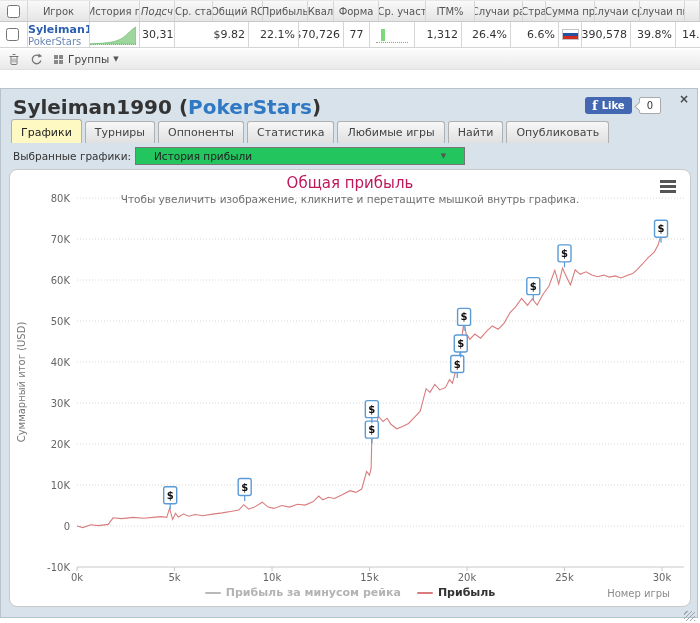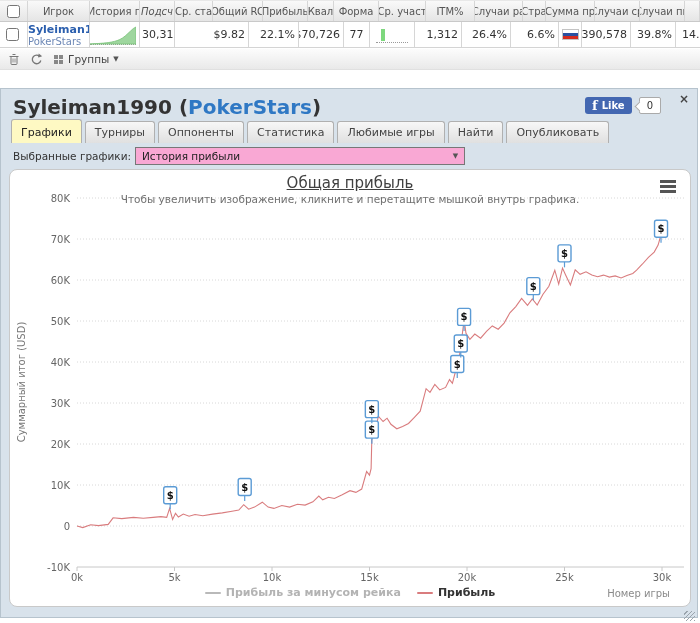--- a/index.html
+++ b/index.html
@@ -56,29 +56,29 @@
             color:#444; cursor:pointer; line-height:12px; }
 
   .tabs { position:absolute; top:30px; left:10px; height:24px; display:flex; gap:3px; align-items:flex-end; }
   .tab { padding:4px 9px; font-size:11px; color:#444; cursor:pointer;
          background:linear-gradient(#f7f7f7,#e0e0e0); border:1px solid #b0b0b0;
          border-bottom:none; border-radius:3px 3px 0 0; white-space:nowrap; }
   .tab.active { background:#fef9c3; color:#222; padding-top:6px; }
 
   .select-row { position:absolute; top:58px; left:12px; display:flex; align-items:center; gap:4px; }
   .select-label { font-size:10.5px; color:#333; }
-  .selectbox { width:330px; height:18px; background:#f9a8d4; border:1px solid #777;
+  .selectbox { width:330px; height:18px; background:#22c55e; border:1px solid #777;
                display:flex; align-items:center; justify-content:space-between;
-               padding:0 6px; font-size:10.5px; color:#222; cursor:pointer; }
+               padding:0 18px; font-size:10.5px; color:#222; cursor:pointer; }
 
   
   .chart { position:absolute; top:80px; left:8px; width:682px; height:438px;
            background:#fff; border:1px solid #c9c9c9; border-radius:8px; }
   .chart-title { position:absolute; top:4px; left:0; width:100%; text-align:center;
-                 font-size:15px; color:#404040;text-decoration:underline; }
+                 font-size:15px; color:#be185d; }
   .chart-subtitle { position:absolute; top:23px; left:0; width:100%; text-align:center;
                  font-size:10.5px; color:#6f6f6f; }
   .burger { position:absolute; right:14px; top:10px; width:16px; cursor:pointer; }
   .burger div { height:2.5px; background:#555; margin-bottom:2.5px; }
   #chart-svg { position:absolute; left:0; top:0; }
   .legend { position:absolute; top:416px; left:0; width:100%; display:flex;
             justify-content:center; align-items:center; gap:16px; }
   .legend-item { display:flex; align-items:center; gap:5px; font-size:11px;
                  font-weight:bold; color:#333; cursor:pointer; }
   .legend-item.disabled { color:#b3b3b3; }

